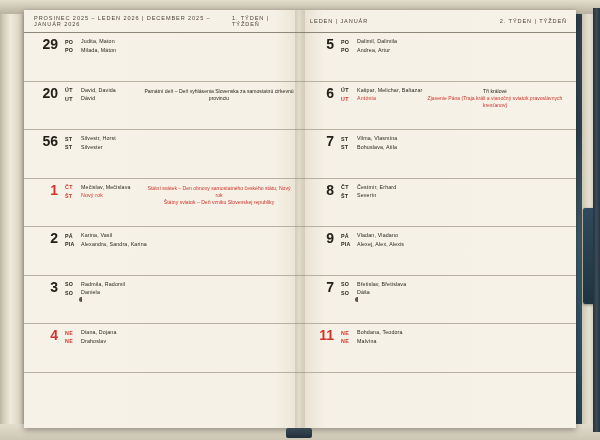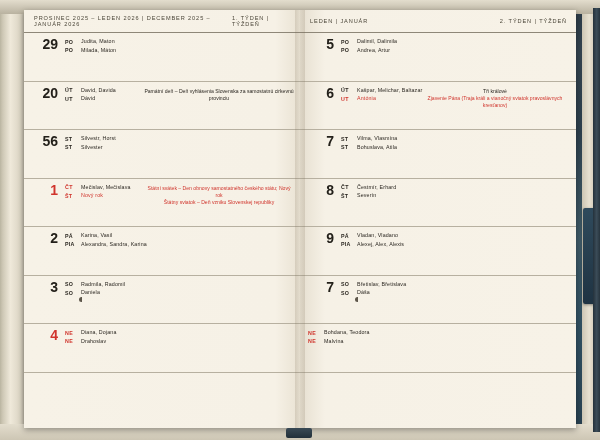--- a/index.html
+++ b/index.html
@@ -339,20 +339,21 @@
             </div>
             <div class="nameline">
               <span class="dow">SO</span>
               <span class="nm">Dáša</span>
             </div>
             <span class="moon lastq"></span>
           </div>
         </div>
 
         <div class="row last">
+          <div class="daynum red">11</div>
           <div class="names">
             <div class="nameline">
               <span class="dow red">NE</span>
               <span class="nm">Bohdana, Teodora</span>
             </div>
             <div class="nameline">
               <span class="dow red">NE</span>
               <span class="nm">Malvína</span>
             </div>
           </div>

